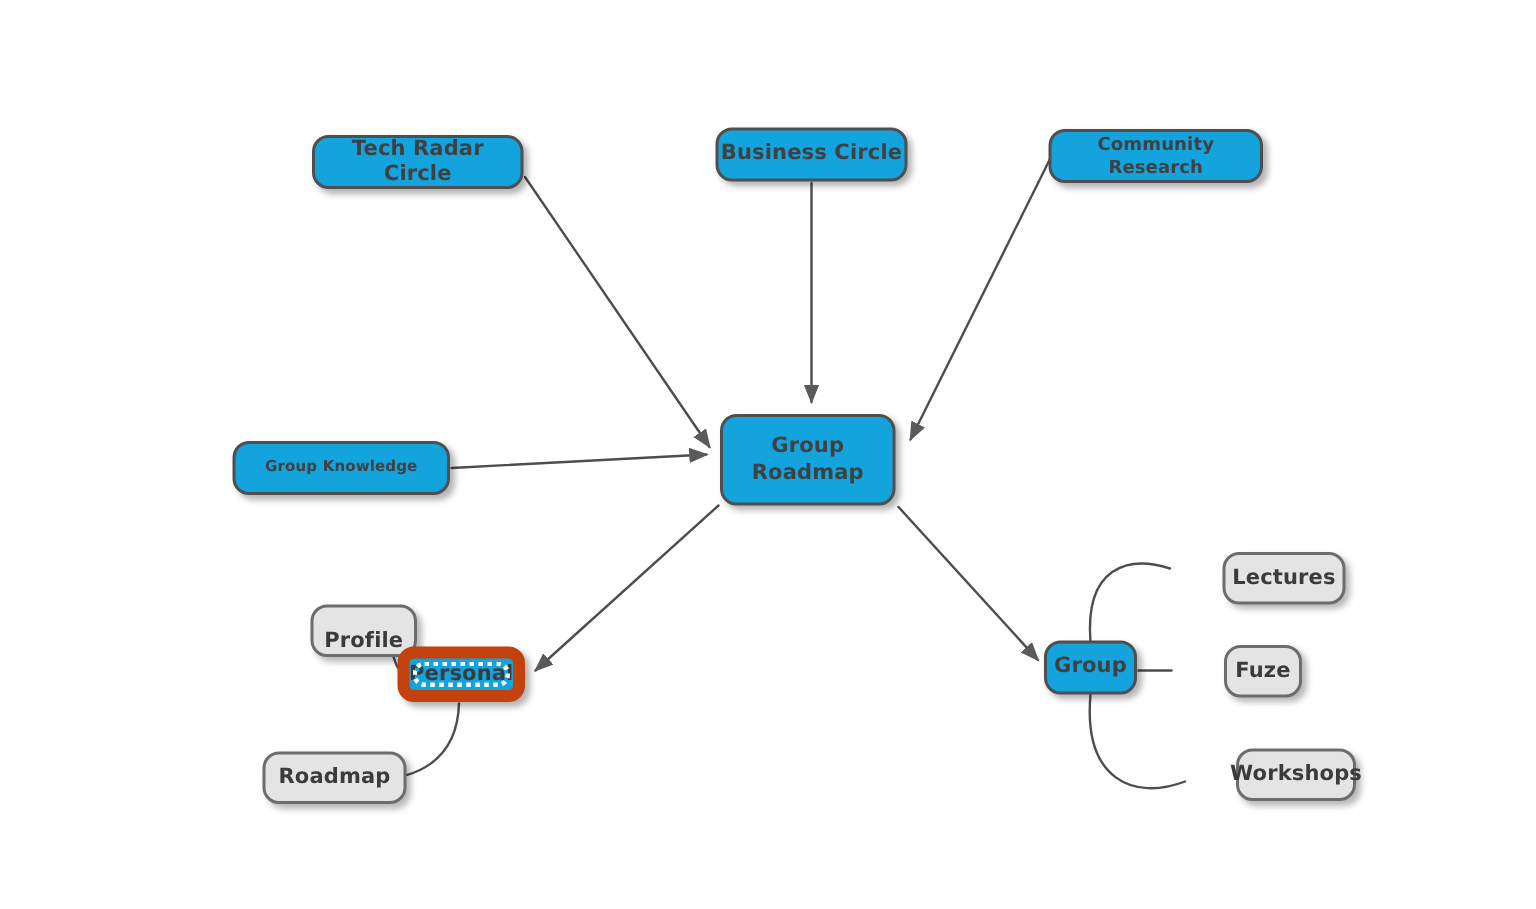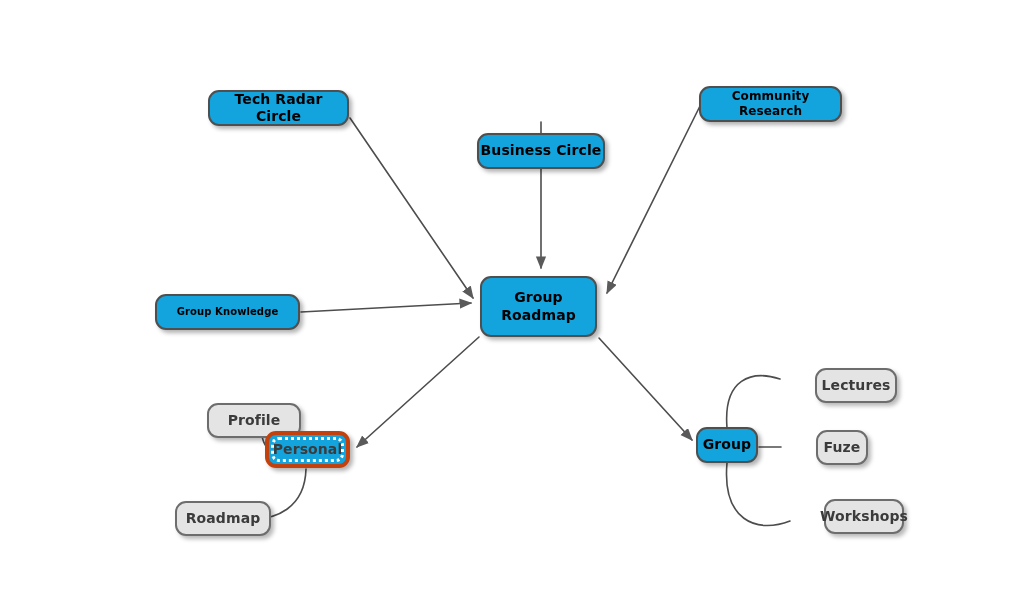--- a/index.html
+++ b/index.html
@@ -36,33 +36,33 @@
     font-weight: bold;
     letter-spacing: 0.1px;
     line-height: 1.22;
     z-index: 5;
     white-space: pre-line;
     user-select: none;
   }
   .node.blue {
     background: #13a3dd;
     border: 2px solid #4f4f4f;
-    color: #000000;
+    color: #404040;
     box-shadow: 3px 3px 4px rgba(0,0,0,0.30);
   }
   .node.grey {
     background: #e4e4e4;
     border: 2px solid #6d6d6d;
     color: #3b3b3b;
     box-shadow: 3px 3px 4px rgba(0,0,0,0.28);
     margin-left: 35px;
   }
   .node.selected {
     background: #13a3dd;
-    border: 4px solid #c2410c;
+    border: 8px solid #c2410c;
     color: #3b3b3b;
     box-shadow: 3px 3px 4px rgba(0,0,0,0.30);
     outline: none;
   }
   .node.selected::after {
     content: "";
     position: absolute;
     left: 2px;
     top: 2px;
     right: 2px;
@@ -93,26 +93,26 @@
         <path d="M 244 420 C 264 421 260 440 266 446" fill="none" stroke="#4d4d4d" stroke-width="1.6" stroke-linecap="round"></path>
         <path d="M 237 518 C 279 524 305 505 306 469" fill="none" stroke="#4d4d4d" stroke-width="1.6" stroke-linecap="round"></path>
         <path d="M 727 428 C 723 378 752 370 780 379" fill="none" stroke="#4d4d4d" stroke-width="1.6" stroke-linecap="round"></path>
         <path d="M 759 447 L 781 447" fill="none" stroke="#4d4d4d" stroke-width="1.6" stroke-linecap="round"></path>
         <path d="M 727 463 C 722 520 756 534 790 521" fill="none" stroke="#4d4d4d" stroke-width="1.6" stroke-linecap="round"></path>
       </g>
   </svg>
 
   <div id="node-layer">
       <div class="node blue" style="left: 208px; top: 90px; width: 141px; height: 36px; font-size: 14px;"><span>Tech Radar Circle</span></div>
-      <div class="node blue" style="left: 477px; top: 85px; width: 128px; height: 36px; font-size: 14px; margin-top: 48px;"><span>Business Circle</span></div>
+      <div class="node blue" style="left: 477px; top: 85px; width: 128px; height: 36px; font-size: 14px;"><span>Business Circle</span></div>
       <div class="node blue" style="left: 699px; top: 86px; width: 143px; height: 36px; font-size: 12px;"><span>Community Research</span></div>
       <div class="node blue" style="left: 155px; top: 294px; width: 145px; height: 36px; font-size: 10px;"><span>Group Knowledge</span></div>
       <div class="node blue" style="left: 480px; top: 276px; width: 117px; height: 61px; font-size: 14px;"><span>Group
 Roadmap</span></div>
-      <div class="node grey" style="left: 172px; top: 403px; width: 94px; height: 35px; font-size: 14px;"><span>Profile</span></div>
+      <div class="node grey" style="left: 172px; top: 403px; width: 71px; height: 35px; font-size: 14px; align-items: flex-end;"><span>Profile</span></div>
       <div class="node selected" style="left: 265px; top: 431px; width: 85px; height: 37px; font-size: 14px;"><span>Personal</span></div>
       <div class="node grey" style="left: 140px; top: 501px; width: 96px; height: 35px; font-size: 14px;"><span>Roadmap</span></div>
       <div class="node blue" style="left: 696px; top: 427px; width: 62px; height: 36px; font-size: 14px;"><span>Group</span></div>
       <div class="node grey" style="left: 780px; top: 368px; width: 82px; height: 35px; font-size: 14px;"><span>Lectures</span></div>
       <div class="node grey" style="left: 781px; top: 430px; width: 52px; height: 35px; font-size: 14px;"><span>Fuze</span></div>
       <div class="node grey" style="left: 789px; top: 499px; width: 80px; height: 35px; font-size: 14px;"><span>Workshops</span></div>
     </div>
 
 </div>
 

